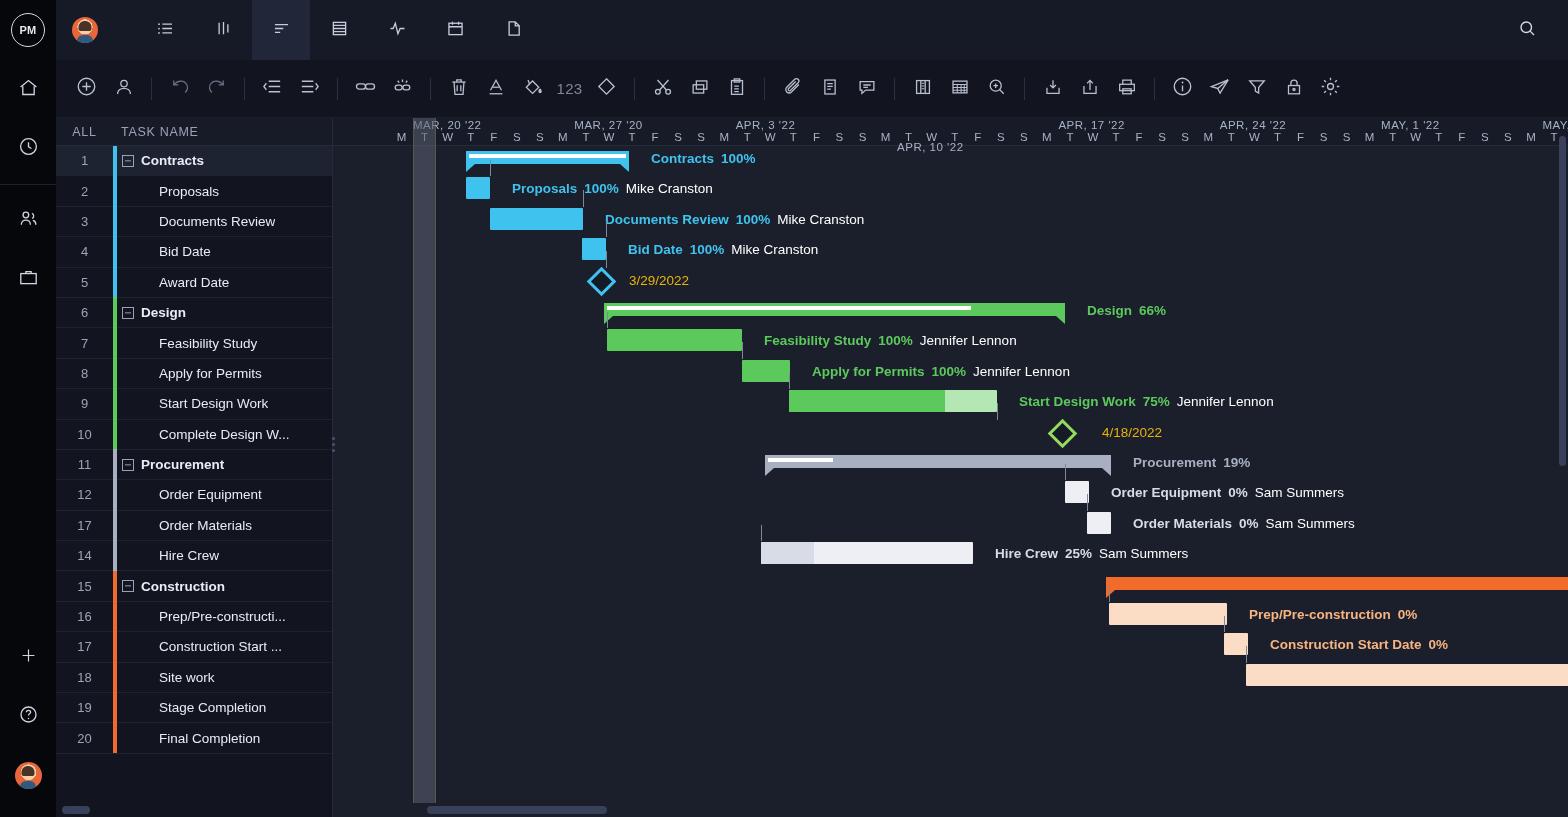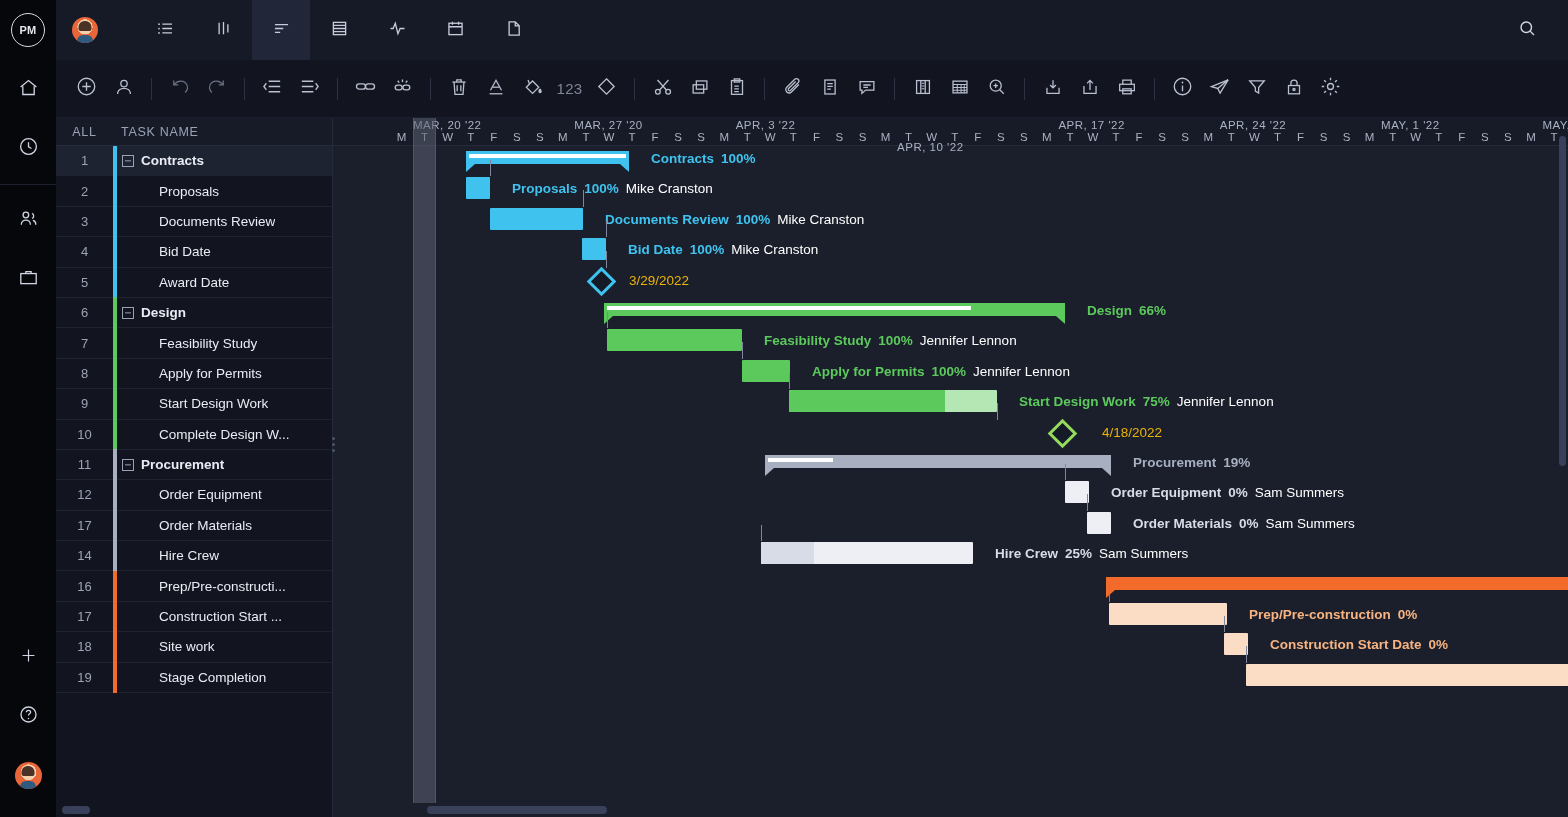--- a/index.html
+++ b/index.html
@@ -601,39 +601,52 @@
             <div class="grow child">
               <div class="num">17</div>
               <div class="colorbar" style="background: rgb(167, 175, 192);"></div>
               <div class="tname">Order Materials</div>
             </div>
             <div class="grow child">
               <div class="num">14</div>
               <div class="colorbar" style="background: rgb(167, 175, 192);"></div>
               <div class="tname">Hire Crew</div>
             </div>
+            <div class="grow summary">
+              <div class="num">15</div>
+              <div class="colorbar" style="background: rgb(242, 107, 42);"></div>
+              <div class="tname">
+                <span class="collapse-box"></span>
+                <span>Construction</span>
+              </div>
+            </div>
             <div class="grow child">
               <div class="num">16</div>
               <div class="colorbar" style="background: rgb(242, 107, 42);"></div>
               <div class="tname">Prep/Pre-constructi...</div>
             </div>
             <div class="grow child">
               <div class="num">17</div>
               <div class="colorbar" style="background: rgb(242, 107, 42);"></div>
               <div class="tname">Construction Start ...</div>
             </div>
             <div class="grow child">
               <div class="num">18</div>
               <div class="colorbar" style="background: rgb(242, 107, 42);"></div>
               <div class="tname">Site work</div>
             </div>
             <div class="grow child">
               <div class="num">19</div>
               <div class="colorbar" style="background: rgb(242, 107, 42);"></div>
               <div class="tname">Stage Completion</div>
+            </div>
+            <div class="grow child">
+              <div class="num">20</div>
+              <div class="colorbar" style="background: rgb(242, 107, 42);"></div>
+              <div class="tname">Final Completion</div>
             </div>
           </div>
       </div>
 
       <div class="chart">
         <div class="chart-head" id="chart-head">
             <div class="wk-label" style="left: 80px;">MAR, 20 '22</div>
             <div class="wk-label" style="left: 241.35px;">MAR, 27 '20</div>
             <div class="wk-label" style="left: 402.7px;">APR, 3 '22</div>
             <div class="wk-label" style="left: 564.05px; margin-top: 22px;">APR, 10 '22</div>

